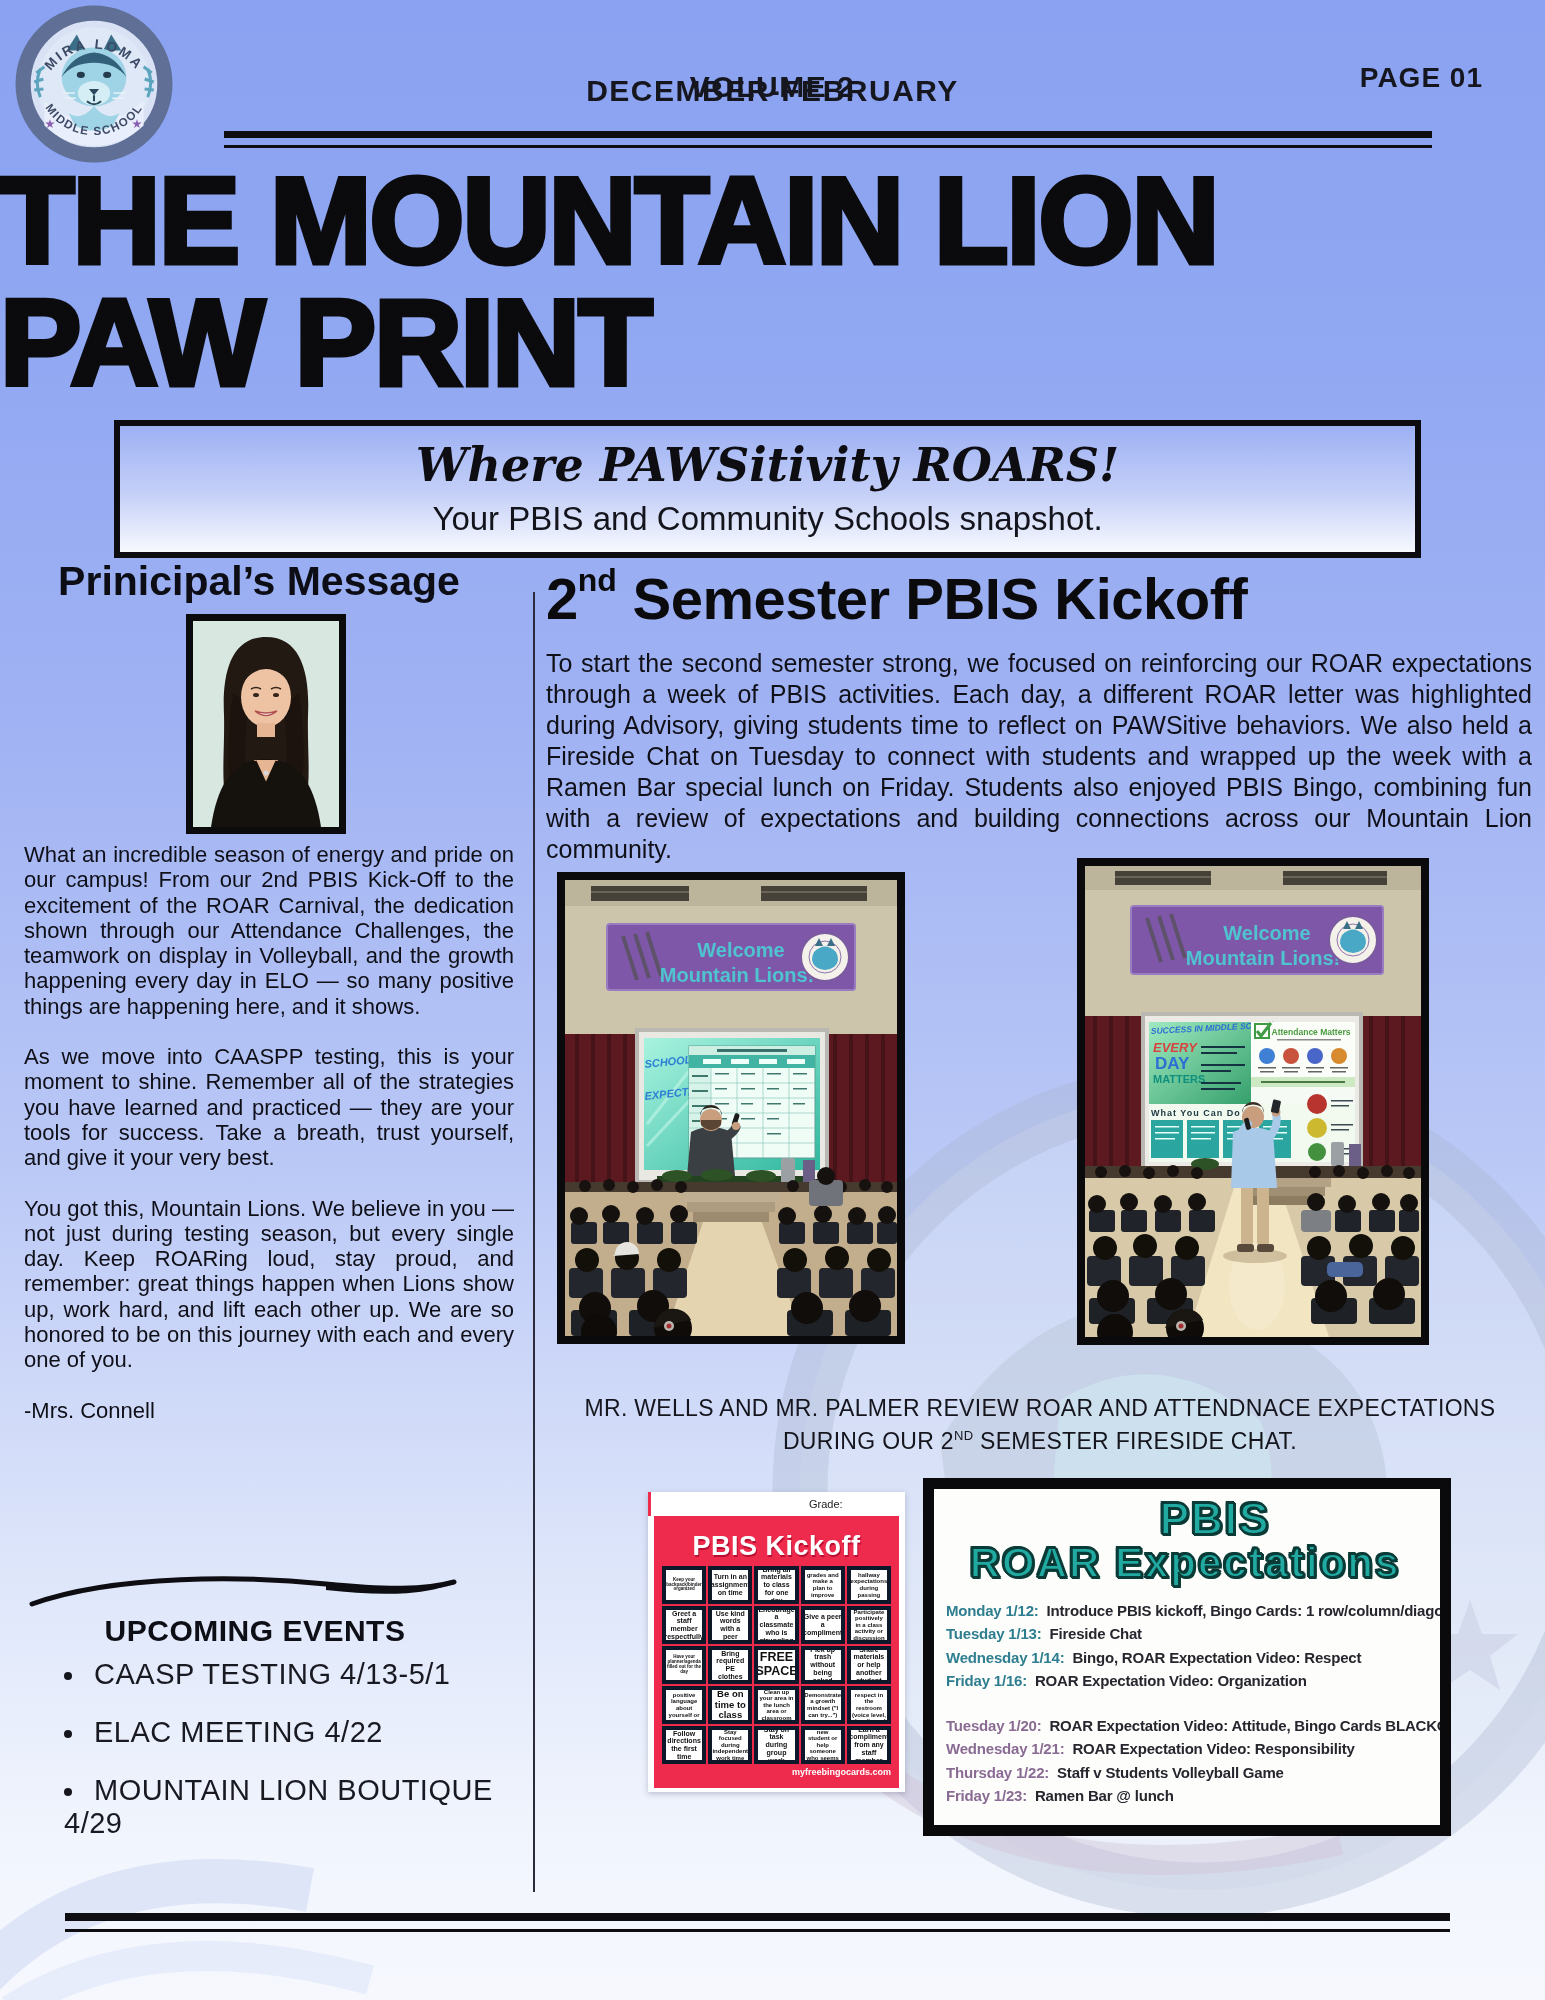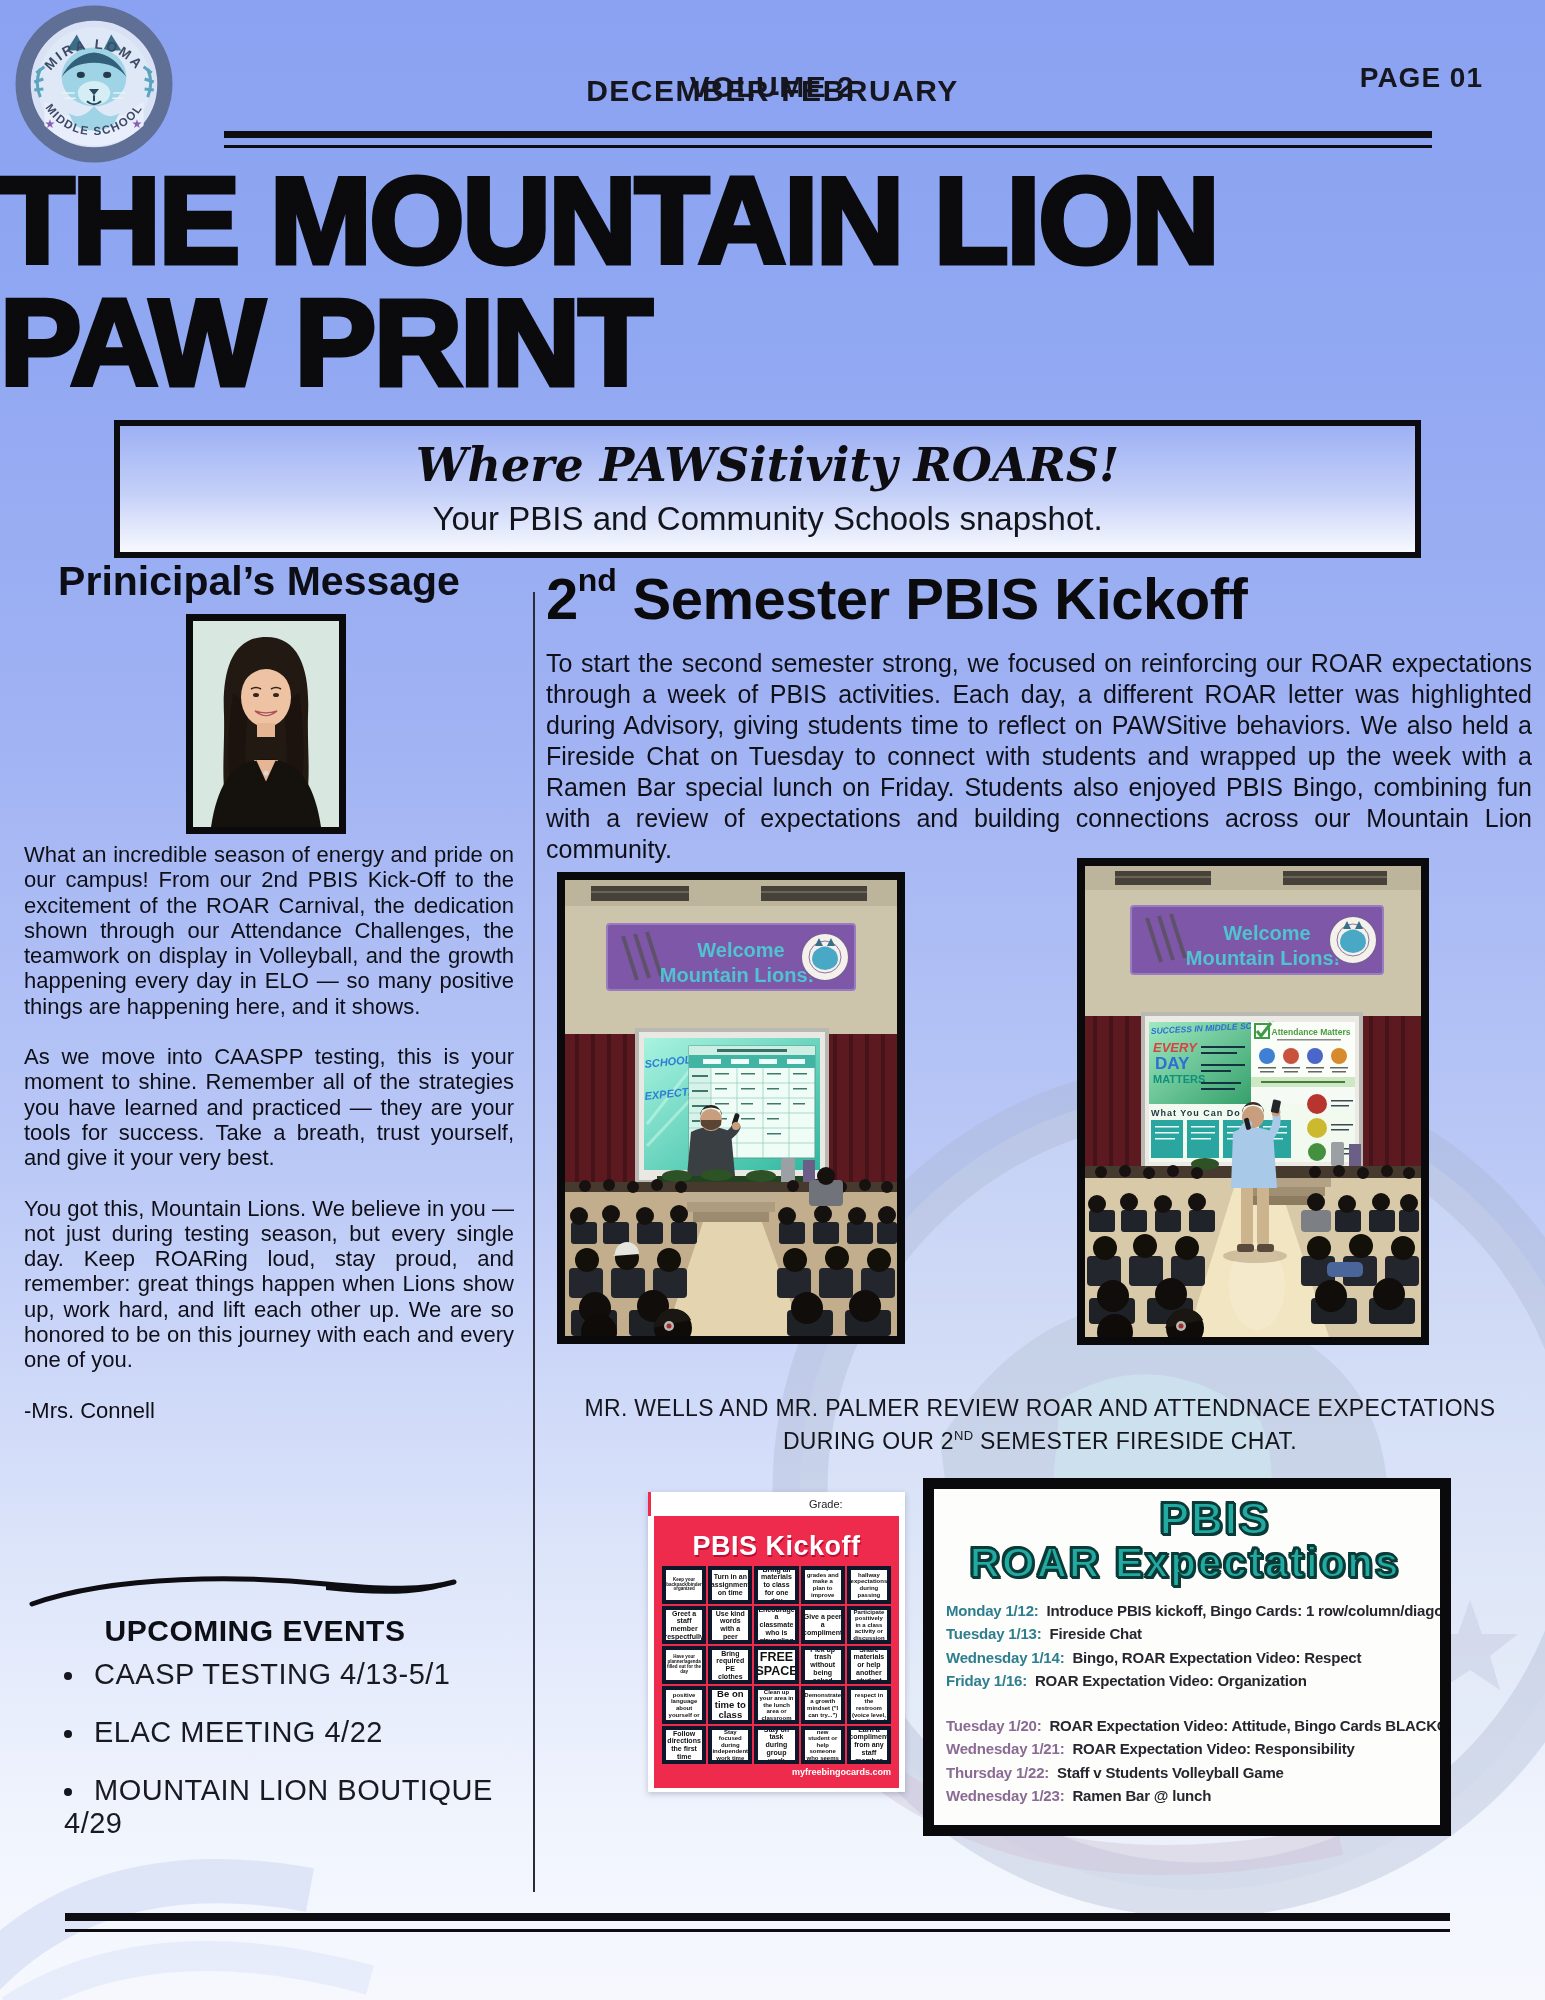--- a/index.html
+++ b/index.html
@@ -654,21 +654,21 @@
           <div class="sched-row"><span class="day w1">Monday 1/12:</span><span class="sched-text"> Introduce PBIS kickoff, Bingo Cards: 1 row/column/diagonal</span></div>
           <div class="sched-row"><span class="day w1">Tuesday 1/13:</span><span class="sched-text"> Fireside Chat</span></div>
           <div class="sched-row"><span class="day w1">Wednesday 1/14:</span><span class="sched-text"> Bingo, ROAR Expectation Video: Respect</span></div>
           <div class="sched-row"><span class="day w1">Friday 1/16:</span><span class="sched-text"> ROAR Expectation Video: Organization</span></div>
         </div>
       <div class="sched-gap"></div>
       <div>
           <div class="sched-row"><span class="day w2">Tuesday 1/20:</span><span class="sched-text"> ROAR Expectation Video: Attitude, Bingo Cards BLACKOUT</span></div>
           <div class="sched-row"><span class="day w2">Wednesday 1/21:</span><span class="sched-text"> ROAR Expectation Video: Responsibility</span></div>
           <div class="sched-row"><span class="day w2">Thursday 1/22:</span><span class="sched-text"> Staff v Students Volleyball Game</span></div>
-          <div class="sched-row"><span class="day w2">Wednesday 1/23:</span><span class="sched-text"> Ramen Bar @ lunch</span></div>
+          <div class="sched-row"><span class="day w2">Friday 1/23:</span><span class="sched-text"> Ramen Bar @ lunch</span></div>
         </div>
       <div class="sched-footer">Top 3 teachers and top 3 staff to give most 5 star points win Starbucks drink</div>
     </div>
   </div>
 
   <div class="ftr-rule-thick"></div>
   <div class="ftr-rule-thin"></div>
 </div>
 
 </body></html>

